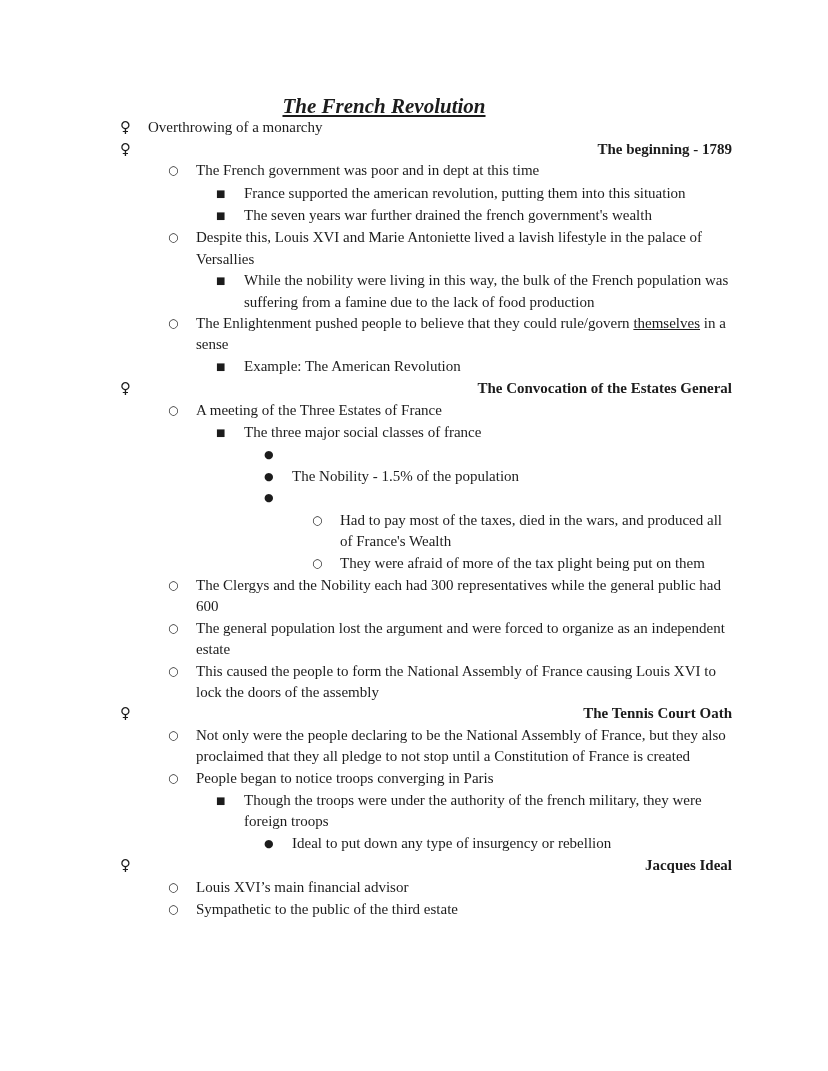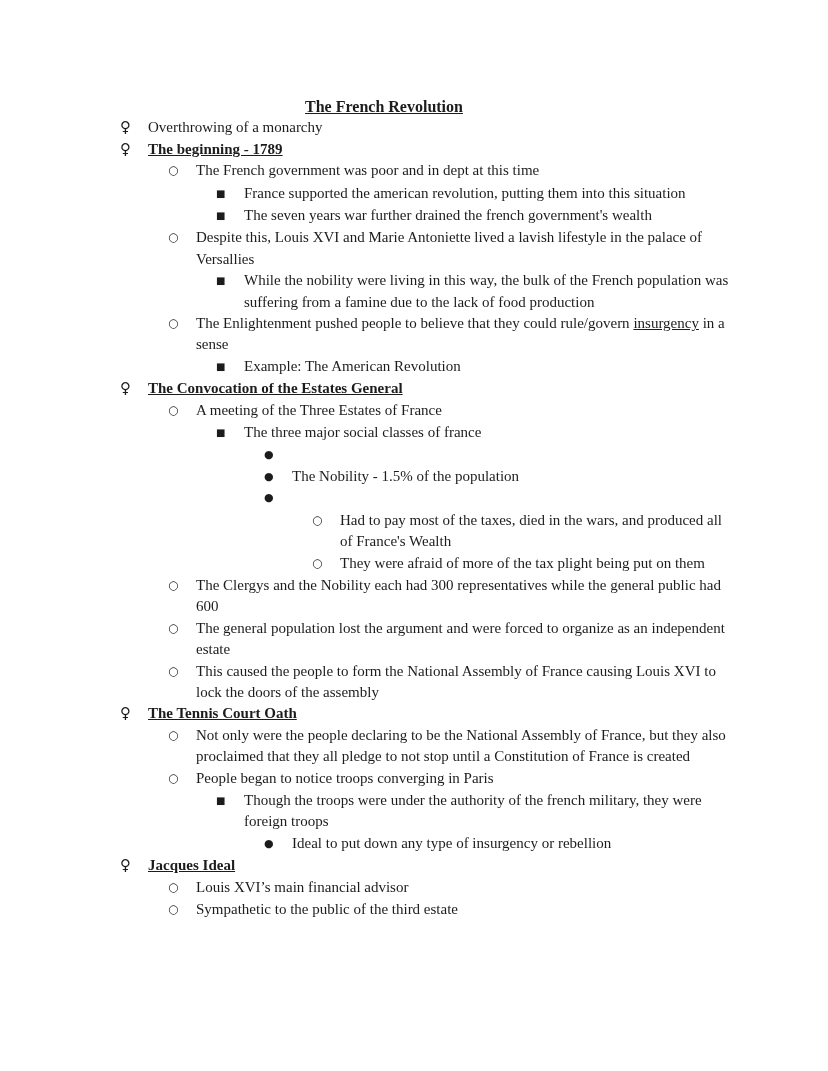--- a/index.html
+++ b/index.html
@@ -18,26 +18,27 @@
   }
   .content {
     position: absolute;
     left: 96px;
     top: 96px;
     width: 636px;
     font-size: 15px;
     line-height: 21.4px;
   }
   .doc-title {
-    font-size: 16px;
+    font-size: 21px;
     font-weight: bold;
     text-decoration: underline;
     text-align: center;
     margin: 0 60px 0 0;
     line-height: 21.4px;
+    font-style: italic;
   }
   .row {
     display: flex;
     align-items: baseline;
   }
   .lvl-1 { margin-left: 24px; }
   .lvl-2 { margin-left: 72px; }
   .lvl-3 { margin-left: 120px; }
   .lvl-4 { margin-left: 168px; }
   .lvl-5 { margin-left: 216px; }
@@ -46,21 +47,21 @@
     font-family: "DejaVu Sans", sans-serif;
     color: #1c1c1c;
   }
   .b1 { font-size: 15px; }
   .b2, .b5 { font-size: 12px; position: relative; top: -1px; }
   .b3 { font-size: 10px; position: relative; top: -1px; }
   .b4 { font-size: 11px; position: relative; top: -1px; }
   .text { flex: 1 1 auto; }
   .heading {
     font-weight: bold;
-    text-decoration: underline;
+    text-align: right;
   }
   .u { text-decoration: underline; }
 </style>
 </head>
 <body>
 
 <div class="page">
   <div class="content">
     <h1 class="doc-title">The French Revolution</h1>
     <div id="outline">
@@ -87,21 +88,21 @@
         <div class="row lvl-2">
           <span class="bullet b2">○</span>
           <span class="text"><span>Despite this, Louis XVI and Marie Antoniette lived a lavish lifestyle in the palace of Versallies</span></span>
         </div>
         <div class="row lvl-3">
           <span class="bullet b3">■</span>
           <span class="text"><span>While the nobility were living in this way, the bulk of the French population was suffering from a famine due to the lack of food production</span></span>
         </div>
         <div class="row lvl-2">
           <span class="bullet b2">○</span>
-          <span class="text"><span>The Enlightenment pushed people to believe that they could rule/govern </span><span class="u">insurgency</span><span> in a sense</span></span>
+          <span class="text"><span>The Enlightenment pushed people to believe that they could rule/govern </span><span class="u">themselves</span><span> in a sense</span></span>
         </div>
         <div class="row lvl-3">
           <span class="bullet b3">■</span>
           <span class="text"><span>Example: The American Revolution</span></span>
         </div>
         <div class="row lvl-1">
           <span class="bullet b1">♀</span>
           <span class="text heading"><span>The Convocation of the Estates General</span></span>
         </div>
         <div class="row lvl-2">

